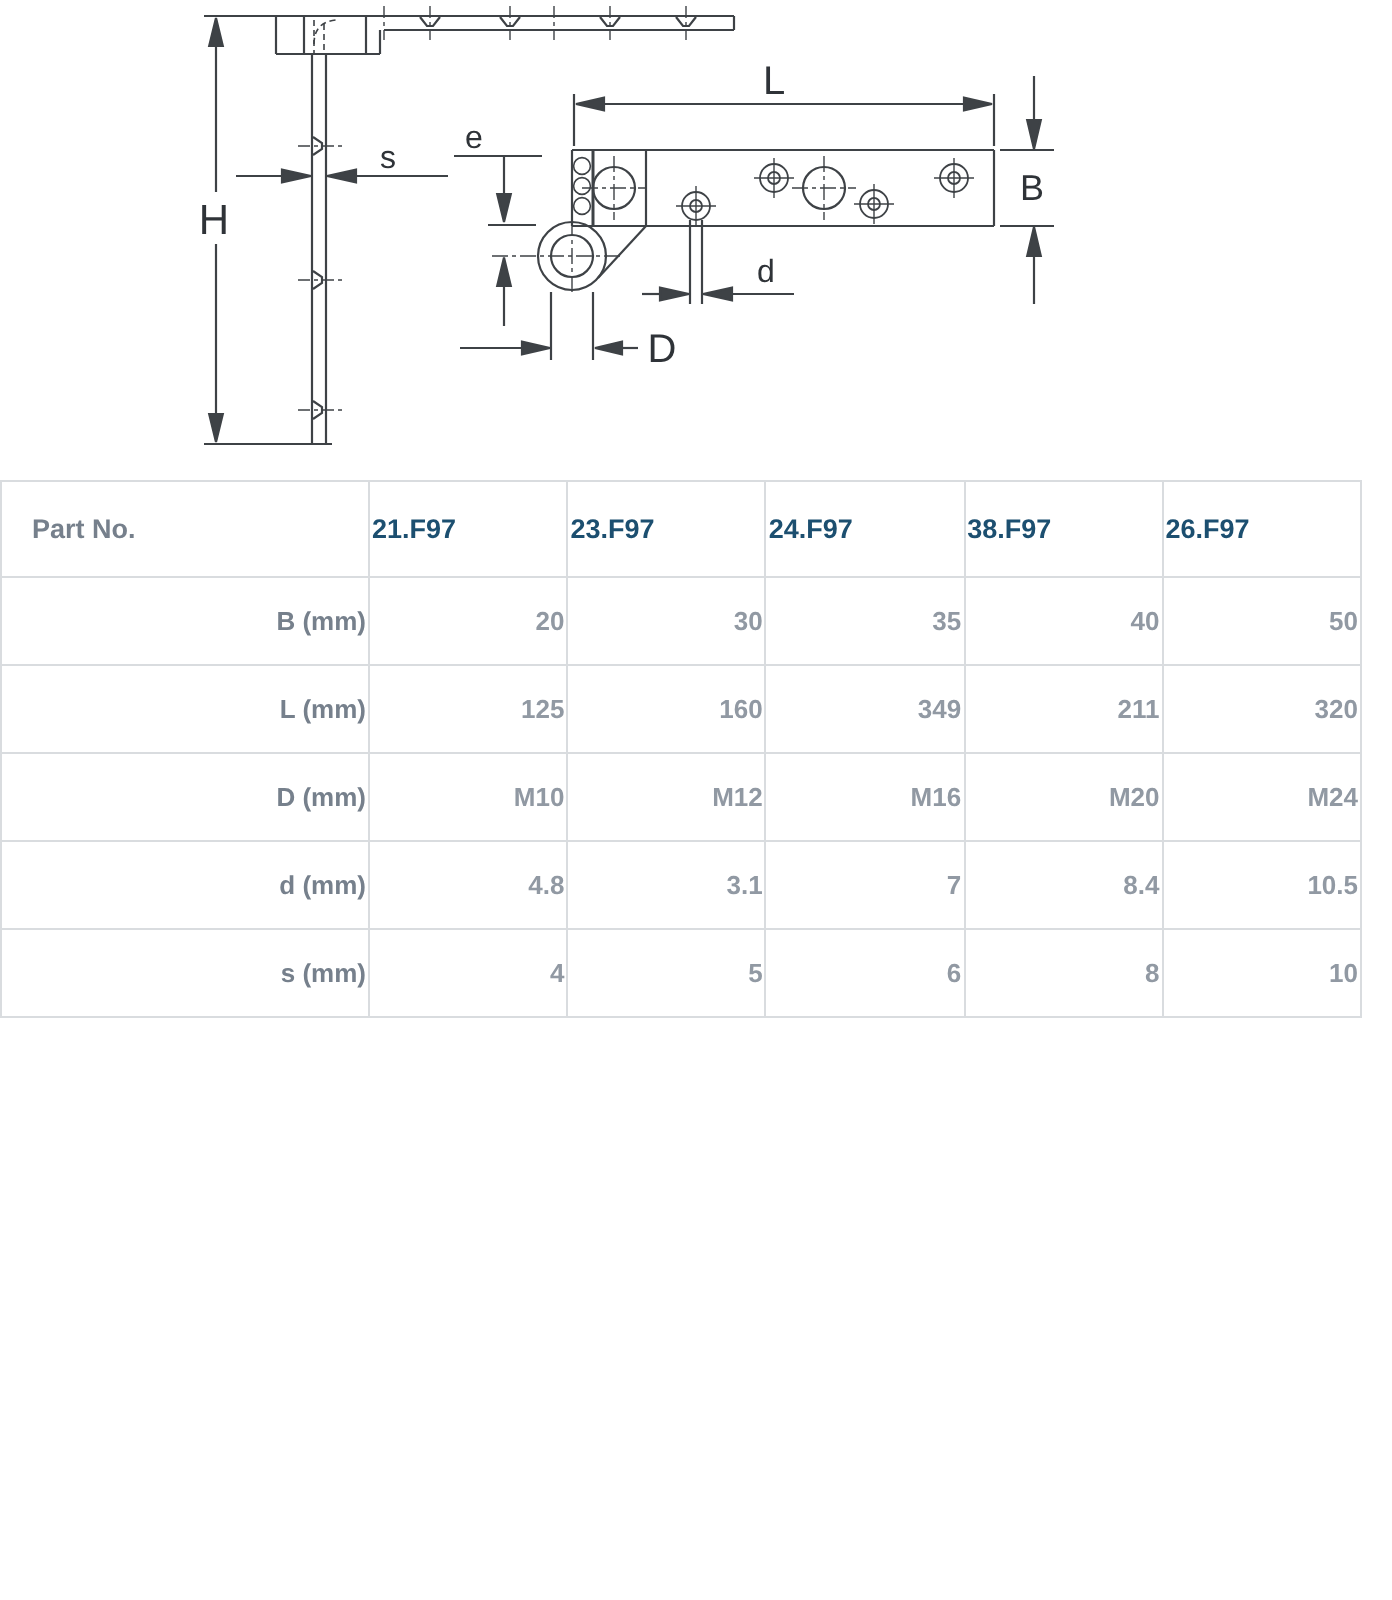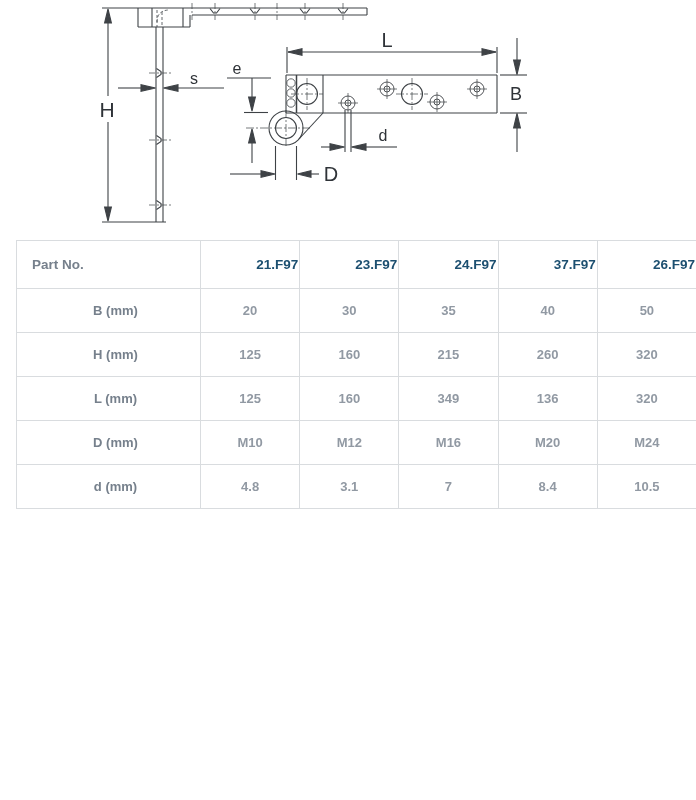--- a/index.html
+++ b/index.html
@@ -4,30 +4,30 @@
 <style>
   html,body{margin:0;padding:0;}
   body{
     width:696px;height:800px;background:#ffffff;
     font-family:"Liberation Sans",sans-serif;
     -webkit-font-smoothing:antialiased;
   }
   .page{width:696px;height:800px;background:#fff;overflow:hidden;}
   .drawing{display:block;}
   .drawing text{fill:#2f3338;font-family:"Liberation Sans",sans-serif;}
-  .table-wrap{margin:2px 7px 0 16px;}
+  .table-wrap{margin:2px 7px 0 0;}
   table.spec{border-collapse:collapse;width:681px;table-layout:fixed;}
   table.spec th,table.spec td{border:1px solid #d9dcdf;box-sizing:border-box;}
   table.spec col.c-label{width:184px;}
   table.spec th{height:48px;font-size:13.5px;}
   table.spec td{height:44px;font-size:13px;}
   th.head-label{ text-align:left;padding-left:15px;color:#76808c;font-weight:700;}
-  th.head-part{ text-align:right;color:#1c4f70;font-weight:700;}
-  td.row-label{ text-align:center;padding-left:15px;color:#76808c;font-weight:700;}
-  td.row-value{ text-align:center;color:#9199a3;font-weight:700;}
+  th.head-part{ text-align:left;color:#1c4f70;font-weight:700;}
+  td.row-label{ text-align:right;padding-left:15px;color:#76808c;font-weight:700;}
+  td.row-value{ text-align:right;color:#9199a3;font-weight:700;}
 </style>
 </head>
 <body>
 
 <div class="page">
 
   <svg class="drawing" width="696" height="238" viewBox="0 0 696 238">
     <g stroke="#3e4246" stroke-width="1.1" fill="none" stroke-linecap="butt">
 
       <g>
@@ -201,62 +201,62 @@
           <col>
           <col>
           <col>
         </colgroup>
       <thead>
           <tr>
             <th class="head-label">Part No.</th>
             <th class="head-part">21.F97</th>
             <th class="head-part">23.F97</th>
             <th class="head-part">24.F97</th>
-            <th class="head-part">37.F97</th>
+            <th class="head-part">38.F97</th>
             <th class="head-part">26.F97</th>
           </tr>
         </thead>
       <tbody>
           <tr>
             <td class="row-label">B (mm)</td>
             <td class="row-value">20</td>
             <td class="row-value">30</td>
             <td class="row-value">35</td>
             <td class="row-value">40</td>
             <td class="row-value">50</td>
           </tr>
           <tr>
-            <td class="row-label">H (mm)</td>
-            <td class="row-value">125</td>
-            <td class="row-value">160</td>
-            <td class="row-value">215</td>
-            <td class="row-value">260</td>
-            <td class="row-value">320</td>
-          </tr>
-          <tr>
             <td class="row-label">L (mm)</td>
             <td class="row-value">125</td>
             <td class="row-value">160</td>
             <td class="row-value">349</td>
-            <td class="row-value">136</td>
+            <td class="row-value">211</td>
             <td class="row-value">320</td>
           </tr>
           <tr>
             <td class="row-label">D (mm)</td>
             <td class="row-value">M10</td>
             <td class="row-value">M12</td>
             <td class="row-value">M16</td>
             <td class="row-value">M20</td>
             <td class="row-value">M24</td>
           </tr>
           <tr>
             <td class="row-label">d (mm)</td>
             <td class="row-value">4.8</td>
             <td class="row-value">3.1</td>
             <td class="row-value">7</td>
             <td class="row-value">8.4</td>
             <td class="row-value">10.5</td>
           </tr>
+          <tr>
+            <td class="row-label">s (mm)</td>
+            <td class="row-value">4</td>
+            <td class="row-value">5</td>
+            <td class="row-value">6</td>
+            <td class="row-value">8</td>
+            <td class="row-value">10</td>
+          </tr>
         </tbody>
     </table>
   </div>
 
 </div>
 
 </body></html>

